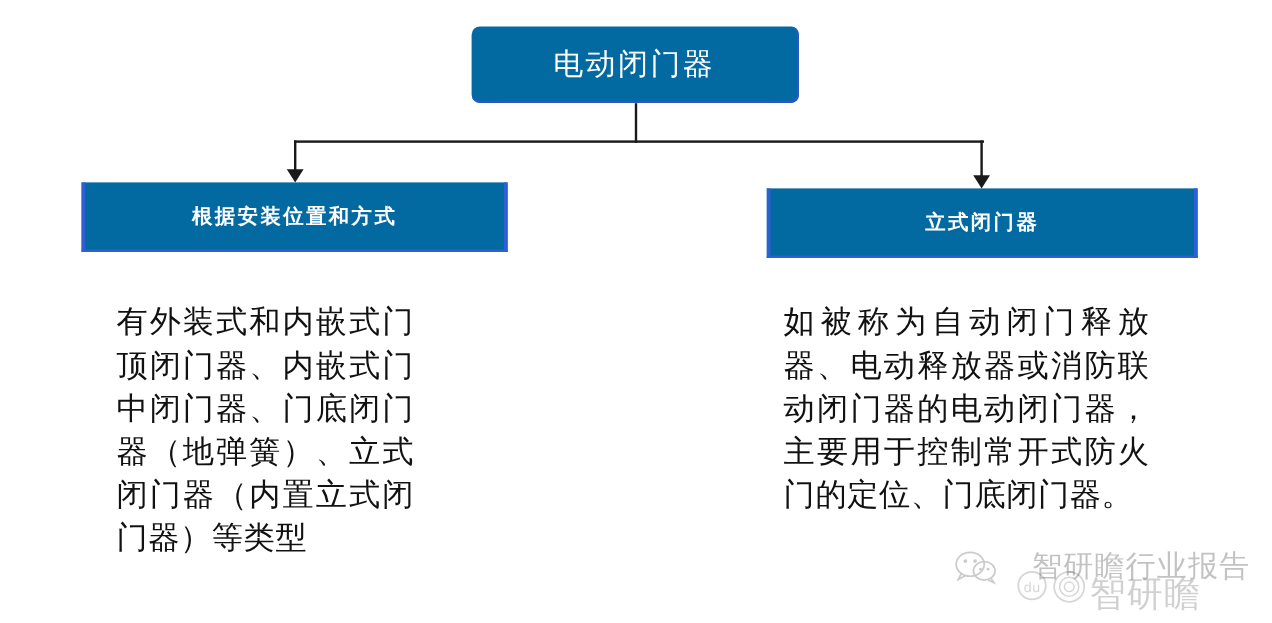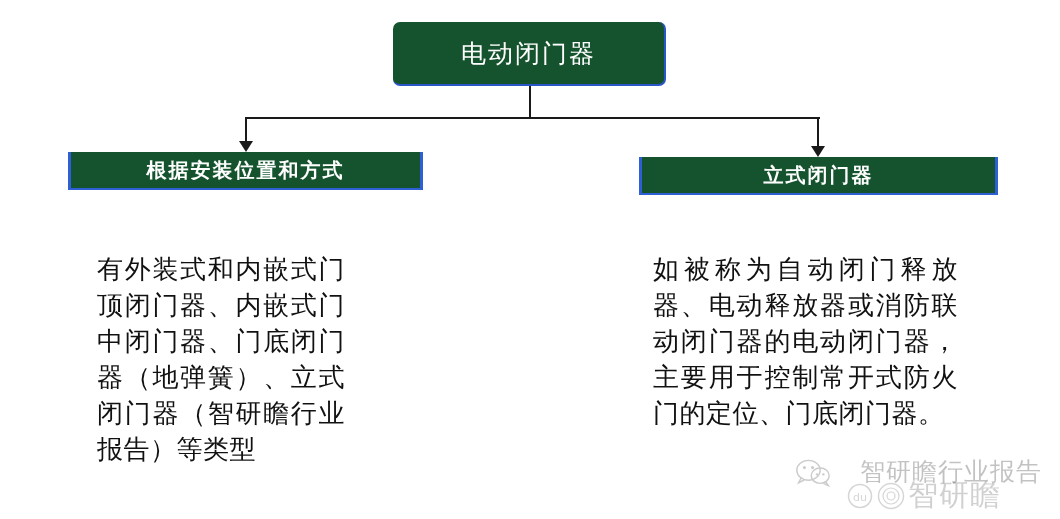--- a/index.html
+++ b/index.html
@@ -16,43 +16,43 @@
   #canvas {
     position: relative;
     width: 1060px;
     height: 519px;
     background: #ffffff;
   }
 
   
   .node {
     position: absolute;
-    background: #14532d;
+    background: #0369a1;
     color: #ffffff;
     display: flex;
     align-items: center;
     justify-content: center;
     text-align: center;
     letter-spacing: 2px;
     font-family: Liberation Serif, serif;
     box-sizing: border-box;
   }
   .node-root {
     left: 393px;
     top: 22px;
     width: 273px;
     height: 64px;
     border-radius: 7px;
     font-size: 25px;
     border-right: 2px solid #2a56c8;
     border-bottom: 2px solid #2a56c8;
   }
   .node-branch {
-    height: 38px;
-    font-size: 20px;
+    height: 58px;
+    font-size: 17px;
     font-weight: 700;
     border-left: 3px solid #2f5fd4;
     border-right: 3px solid #2f5fd4;
     border-bottom: 2px solid #2f5fd4;
   }
   .node-left {
     left: 68px;
     top: 152px;
     width: 355px;
   }
@@ -159,21 +159,20 @@
     color: #3a3a3a;
     font-family: "DejaVu Sans", "Liberation Sans", sans-serif;
     letter-spacing: 1px;
     white-space: nowrap;
   }
   .wm-row-bottom {
     position: absolute;
     left: 52px;
     top: 20px;
     display: flex;
-    align-items: center;
     opacity: 0.22;
   }
   .wm-du {
     width: 26px;
     height: 26px;
     margin-right: 4px;
     flex: none;
   }
   .wm-at {
     width: 28px;
@@ -201,21 +200,21 @@
   <div class="line v-stem"></div>
   <div class="line h-bar"></div>
   <div class="line v-drop-left"></div>
   <div class="line v-drop-right"></div>
   <div class="arrowhead arrow-left"></div>
   <div class="arrowhead arrow-right"></div>
 
   <div class="node node-branch node-left">
     <span>根据安装位置和方式</span>
   </div>
-  <div class="desc desc-left">有外装式和内嵌式门顶闭门器、内嵌式门中闭门器、门底闭门器（地弹簧）、立式闭门器（智研瞻行业报告）等类型</div>
+  <div class="desc desc-left">有外装式和内嵌式门顶闭门器、内嵌式门中闭门器、门底闭门器（地弹簧）、立式闭门器（内置立式闭门器）等类型</div>
 
   <div class="node node-branch node-right">
     <span>立式闭门器</span>
   </div>
   <div class="desc desc-right">如被称为自动闭门释放器、电动释放器或消防联动闭门器的电动闭门器，主要用于控制常开式防火门的定位、门底闭门器。</div>
 
   <div id="watermark">
     <div class="wm-row-top">
       <svg class="wm-chat-icon" viewBox="0 0 40 32">
         <ellipse cx="15" cy="13" rx="13" ry="11" fill="none" stroke="#555" stroke-width="1.6"></ellipse>

